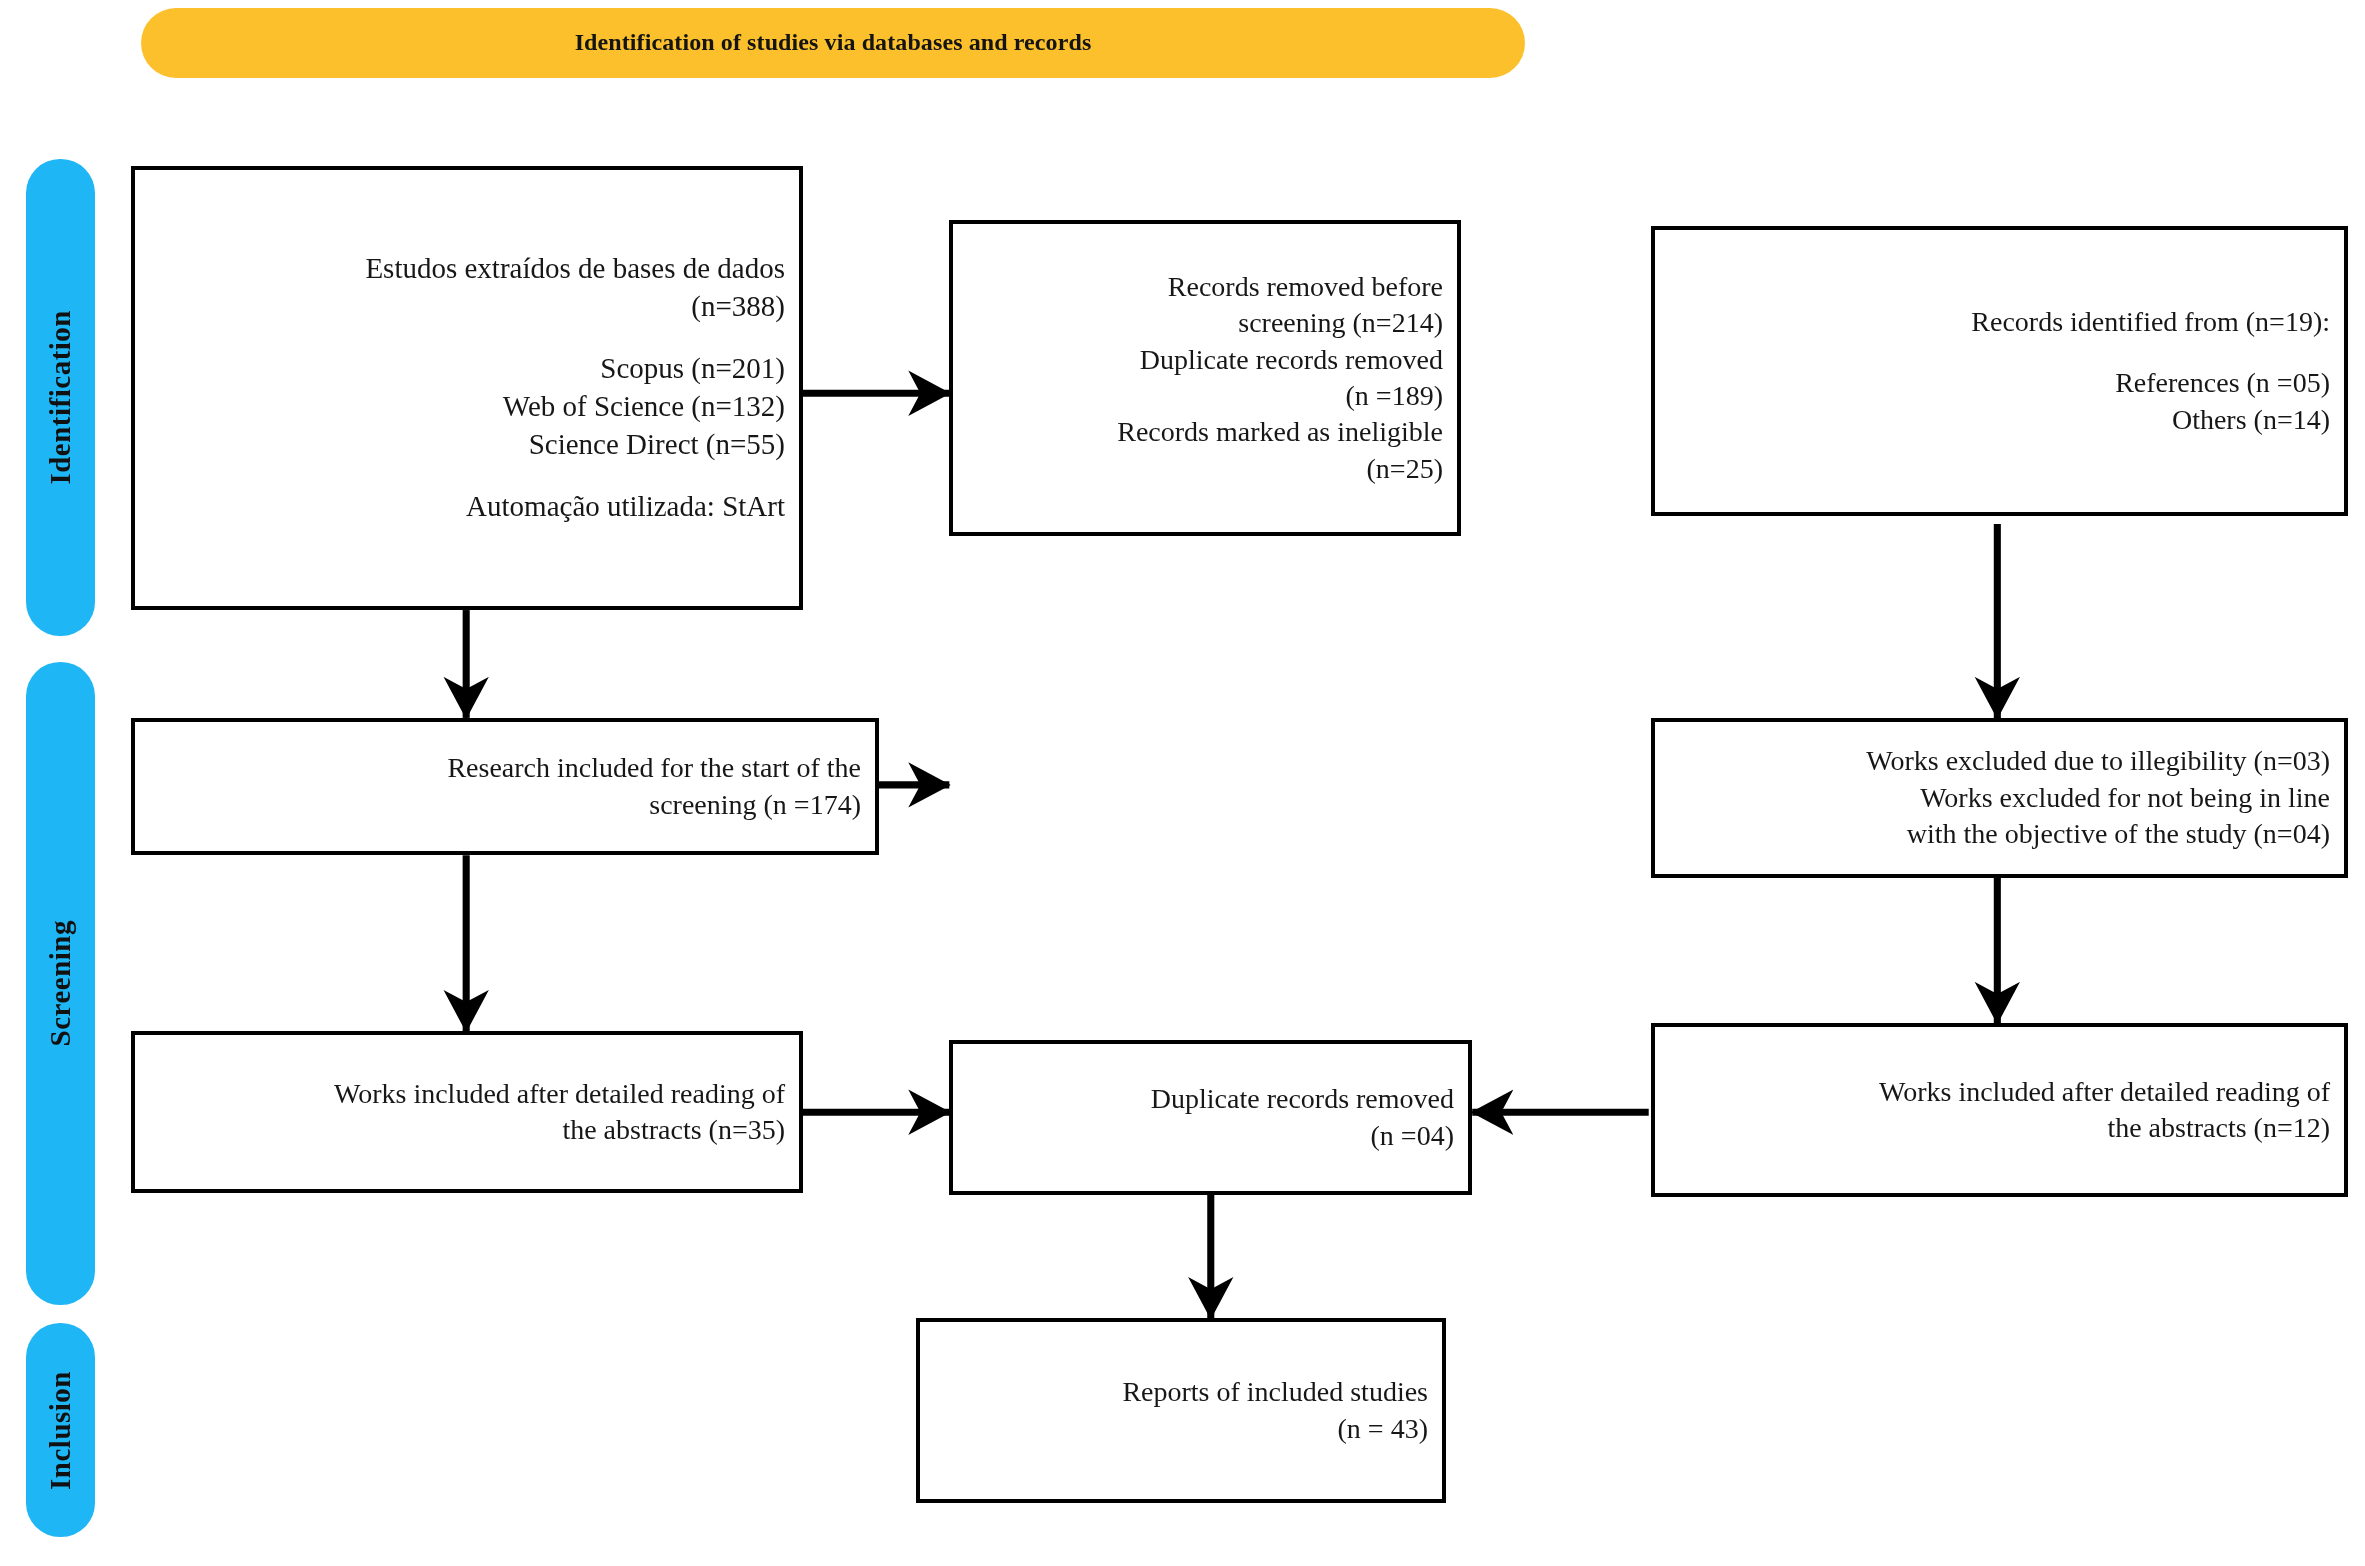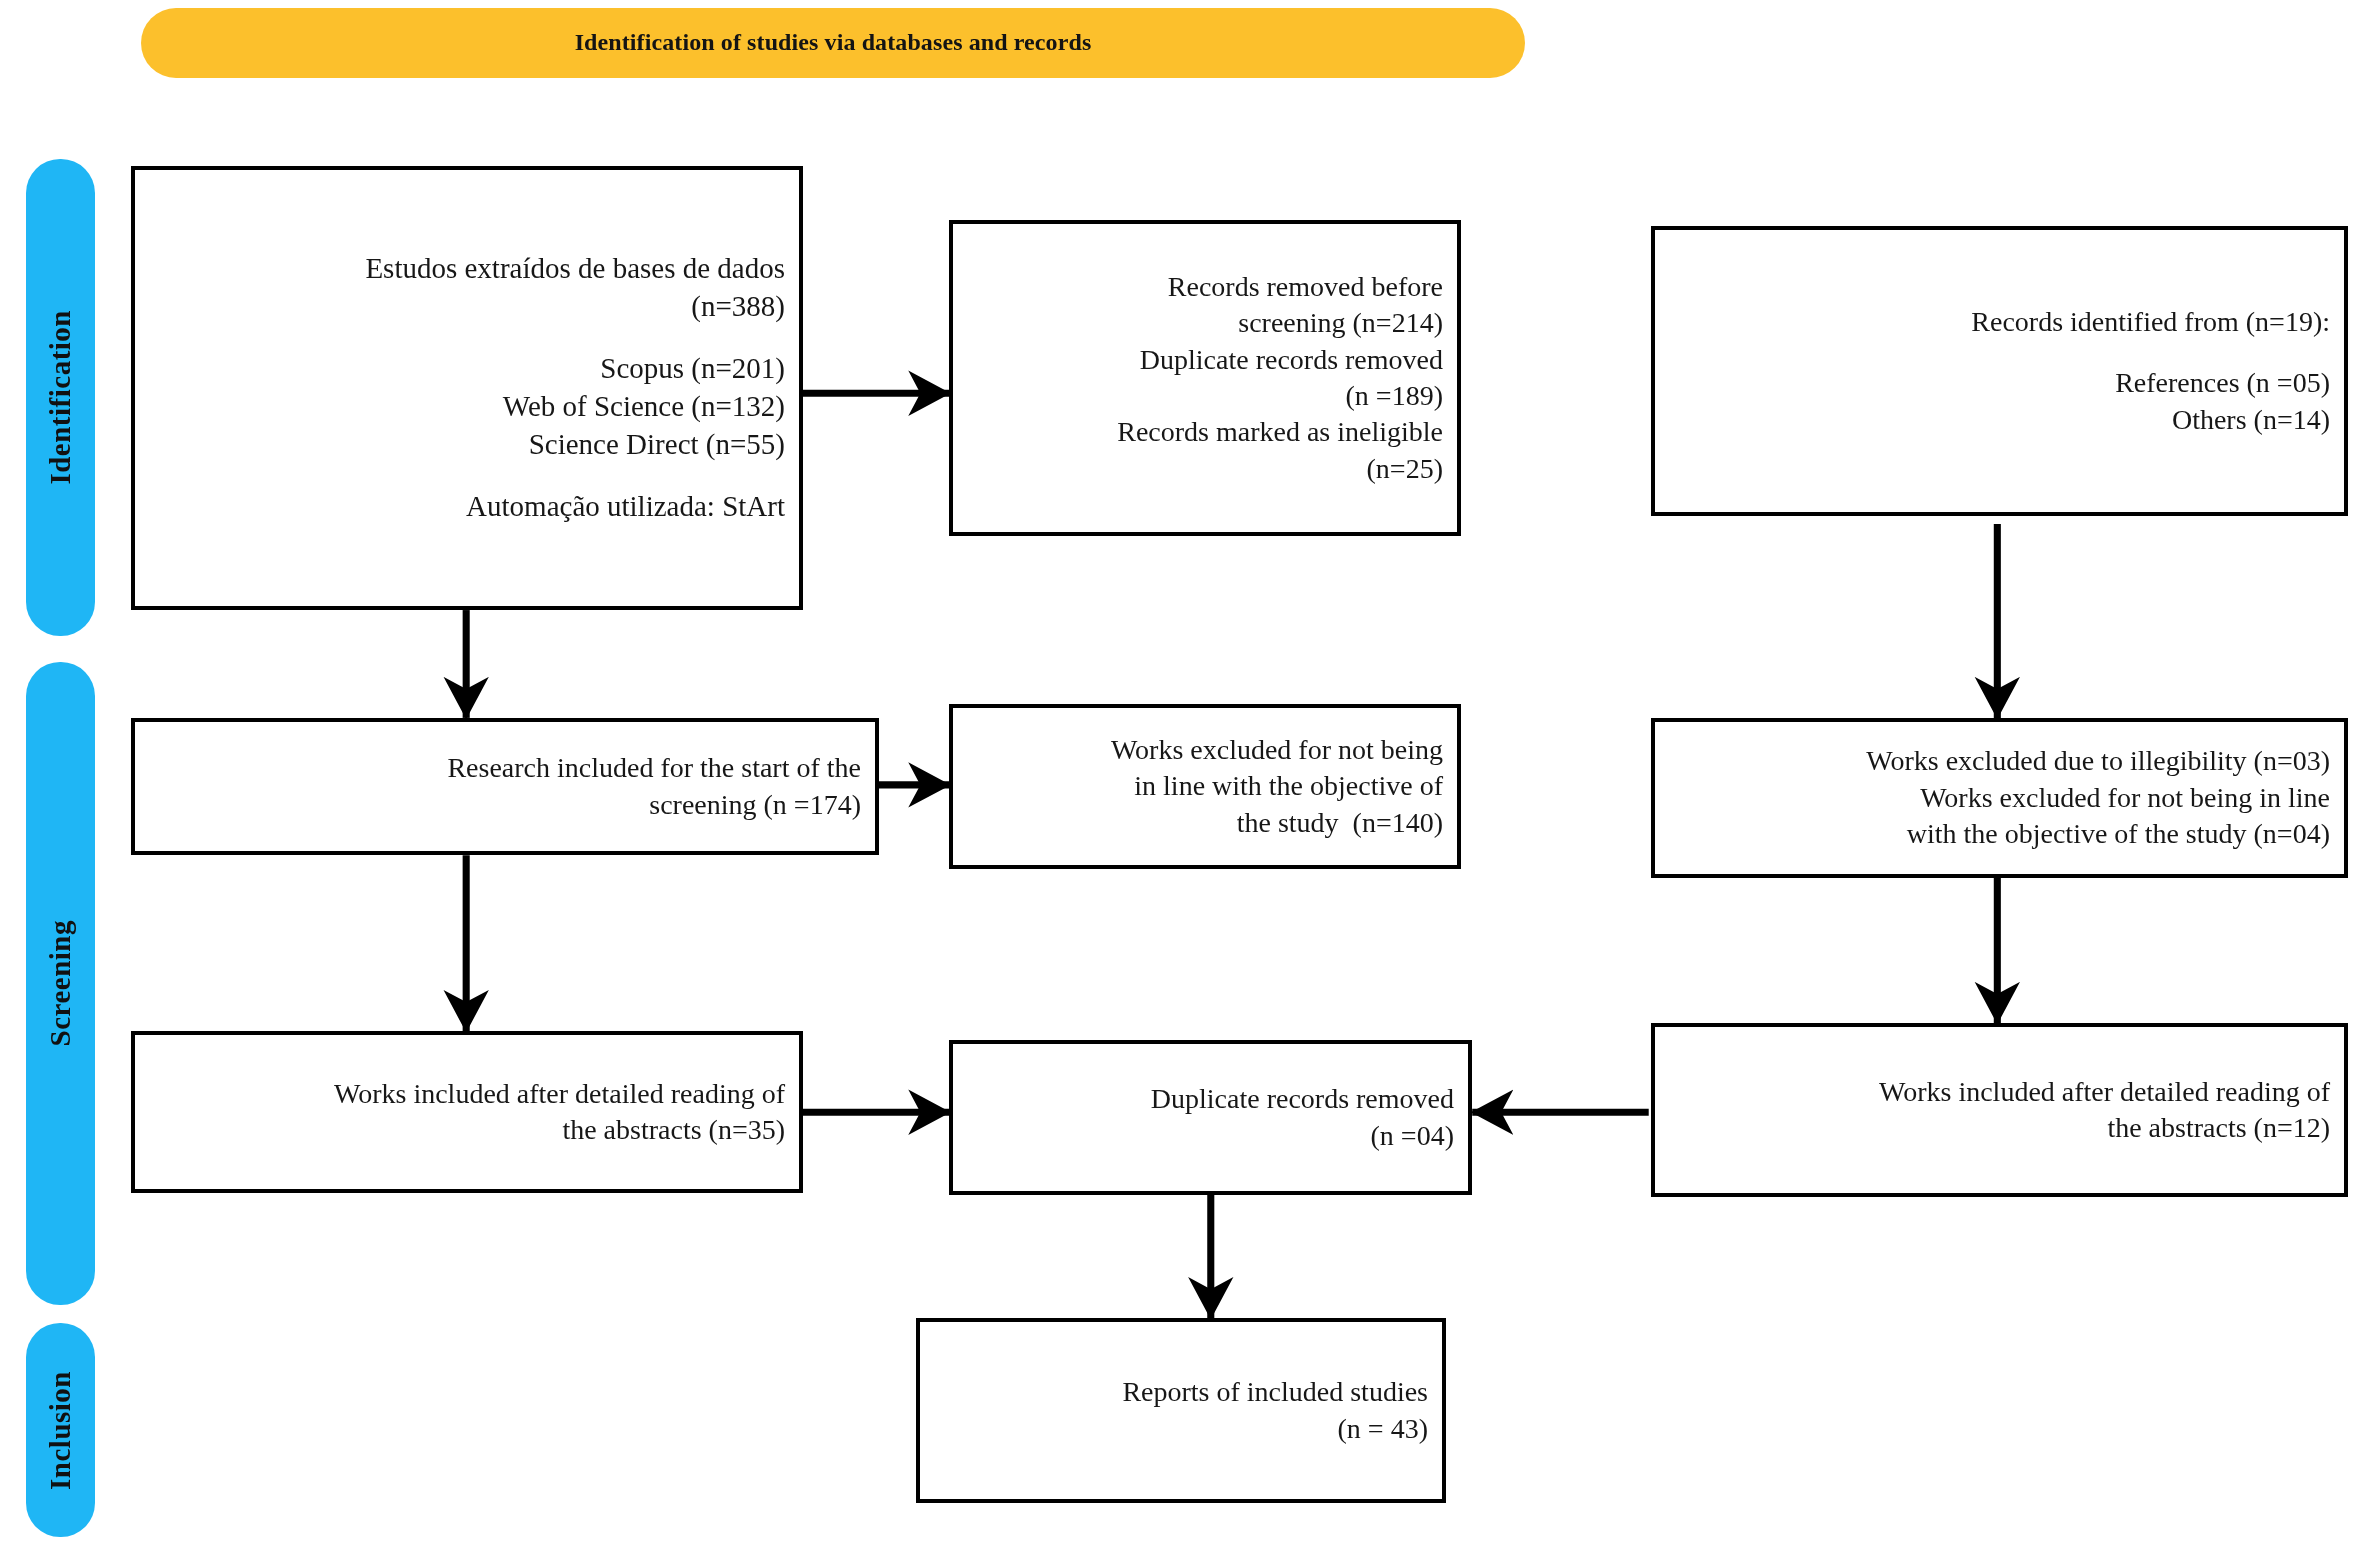--- a/index.html
+++ b/index.html
@@ -152,25 +152,20 @@
       <span class="gap"></span>
       <span class="line">References (n =05)</span>
       <span class="line">Others (n=14)</span>
     </div>
 
   <div class="box" style="left:131px; top:718px; width:748px; height:137px;">
       <span class="line">Research included for the start of the</span>
       <span class="line">screening (n =174)</span>
     </div>
 
-  <div class="box" style="left:949px; top:704px; width:512px; height:165px;">
-      <span class="line">Works excluded for not being</span>
-      <span class="line">in line with the objective of</span>
-      <span class="line">the study  (n=140)</span>
-    </div>
 
   <div class="box" style="left:1651px; top:718px; width:697px; height:160px;">
       <span class="line">Works excluded due to illegibility (n=03)</span>
       <span class="line">Works excluded for not being in line</span>
       <span class="line">with the objective of the study (n=04)</span>
     </div>
 
   <div class="box" style="left:131px; top:1031px; width:672px; height:162px;">
       <span class="line">Works included after detailed reading of</span>
       <span class="line">the abstracts (n=35)</span>

